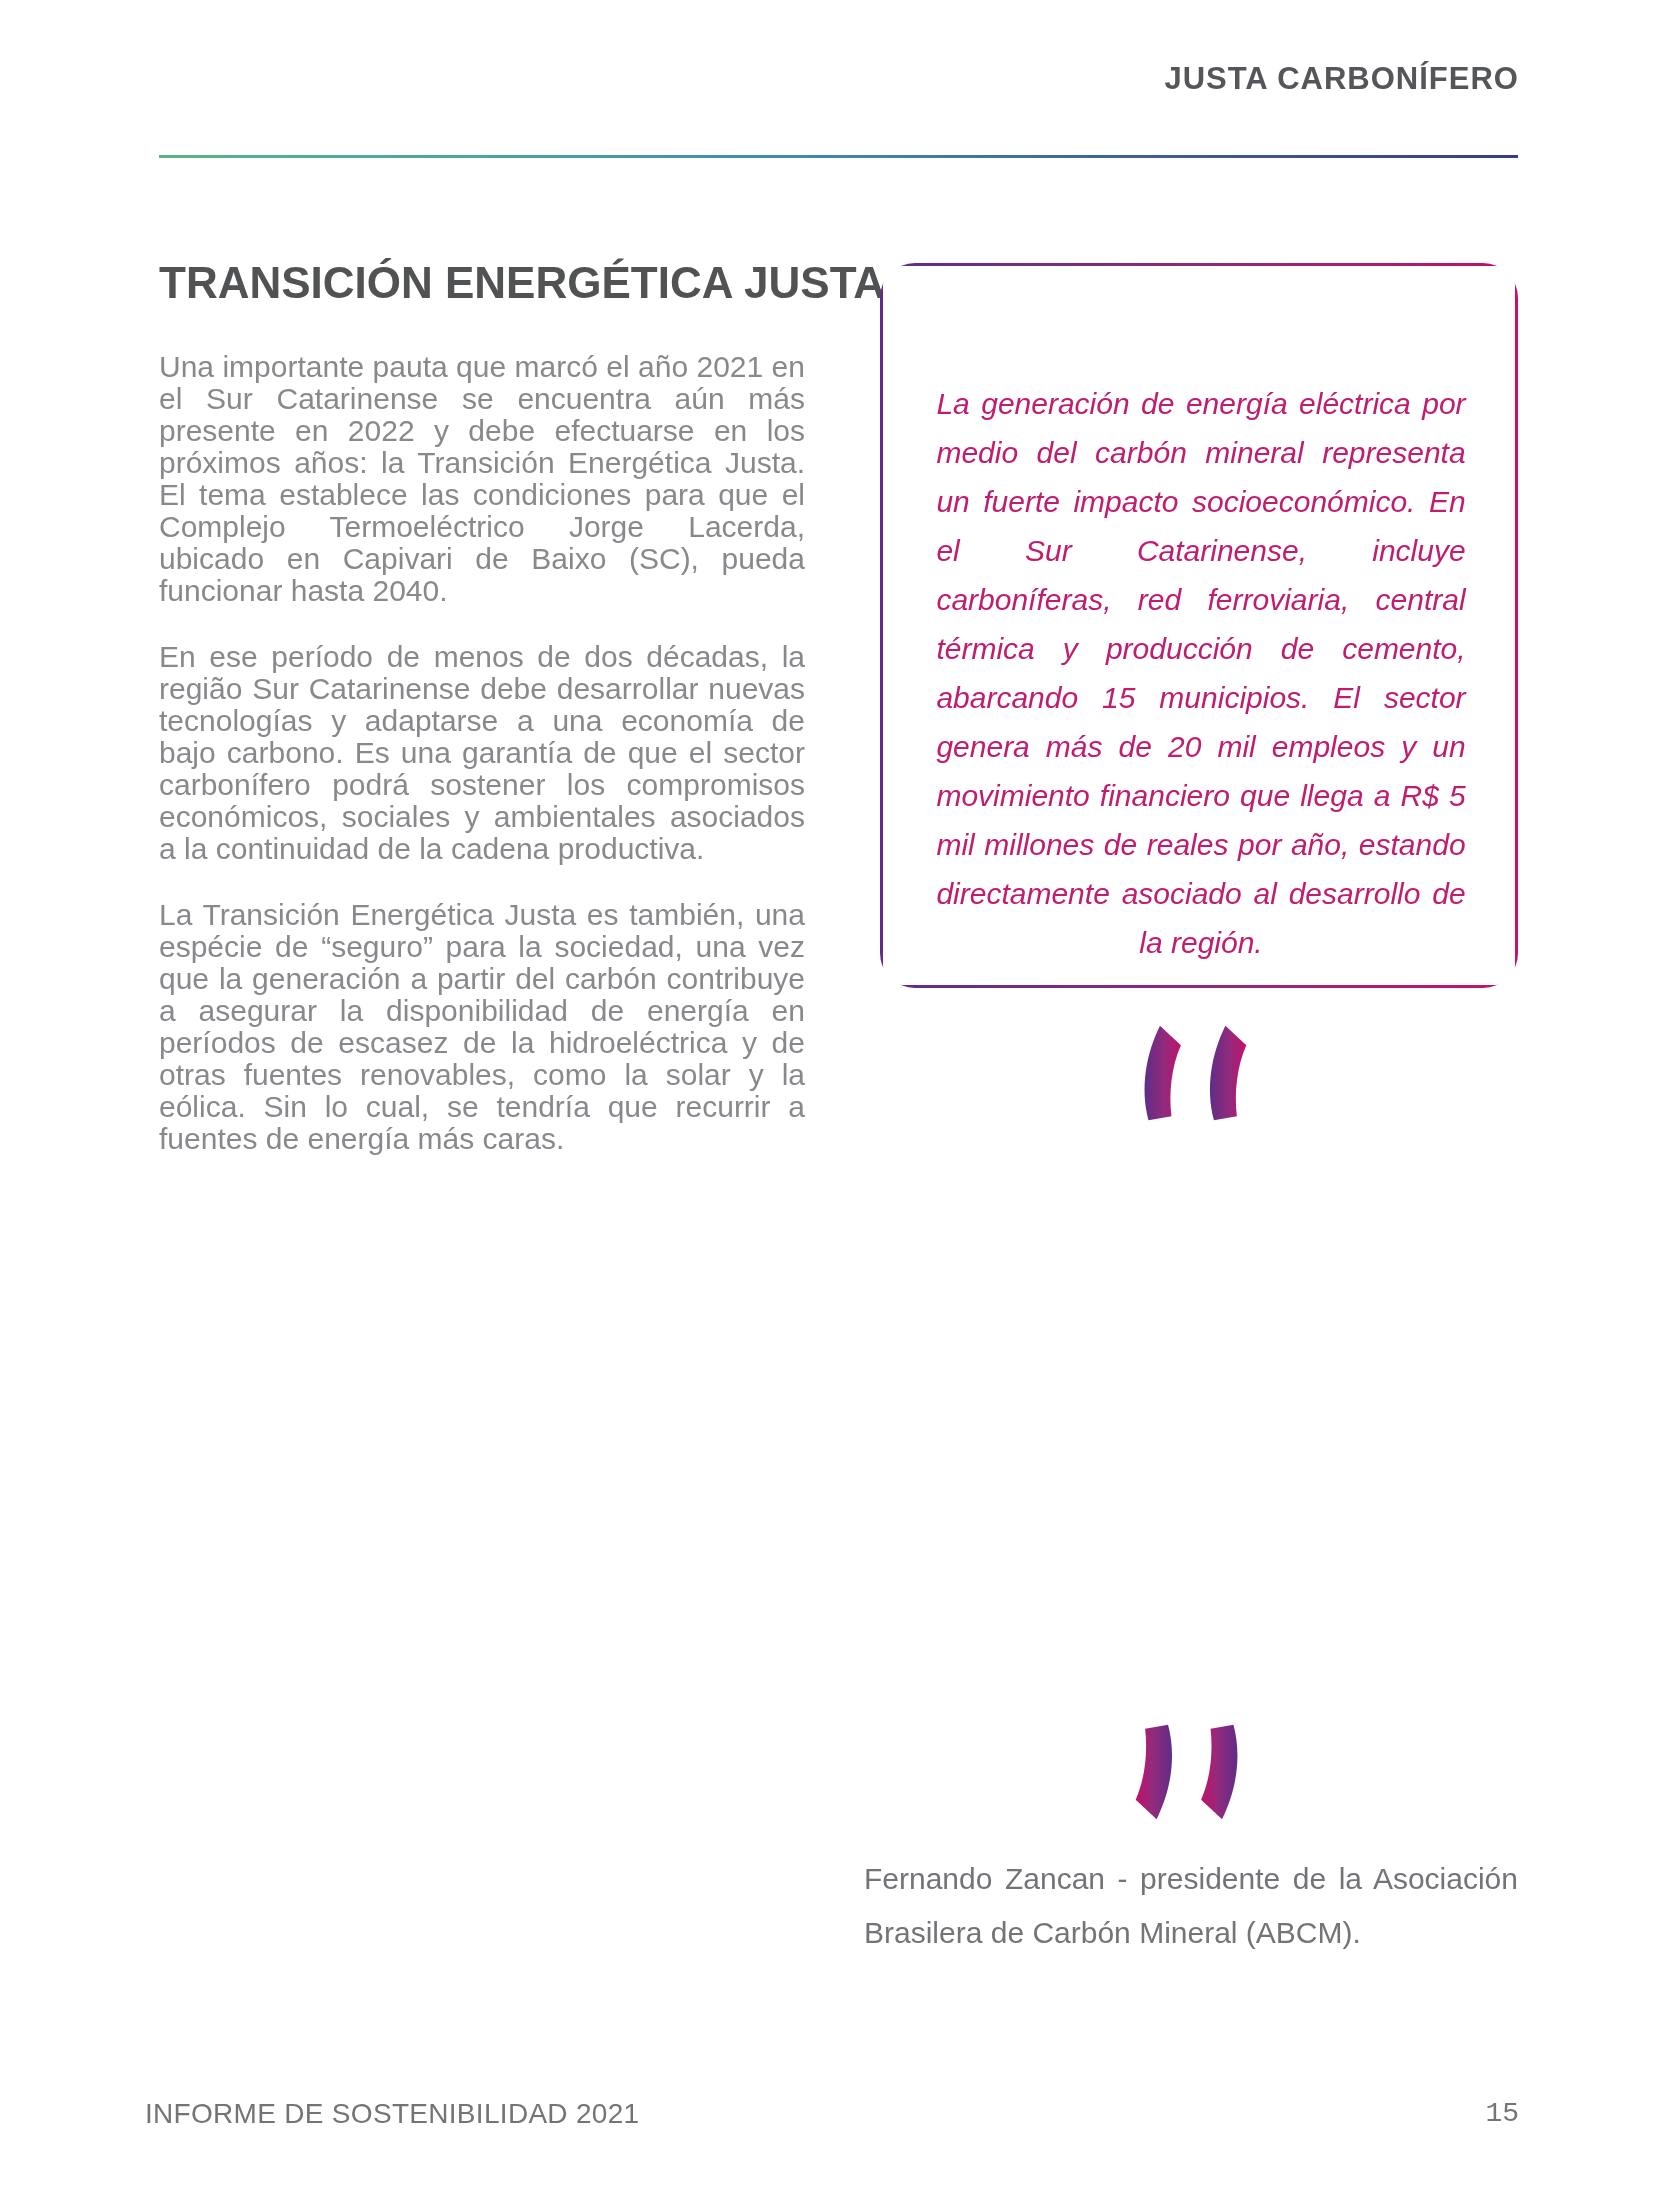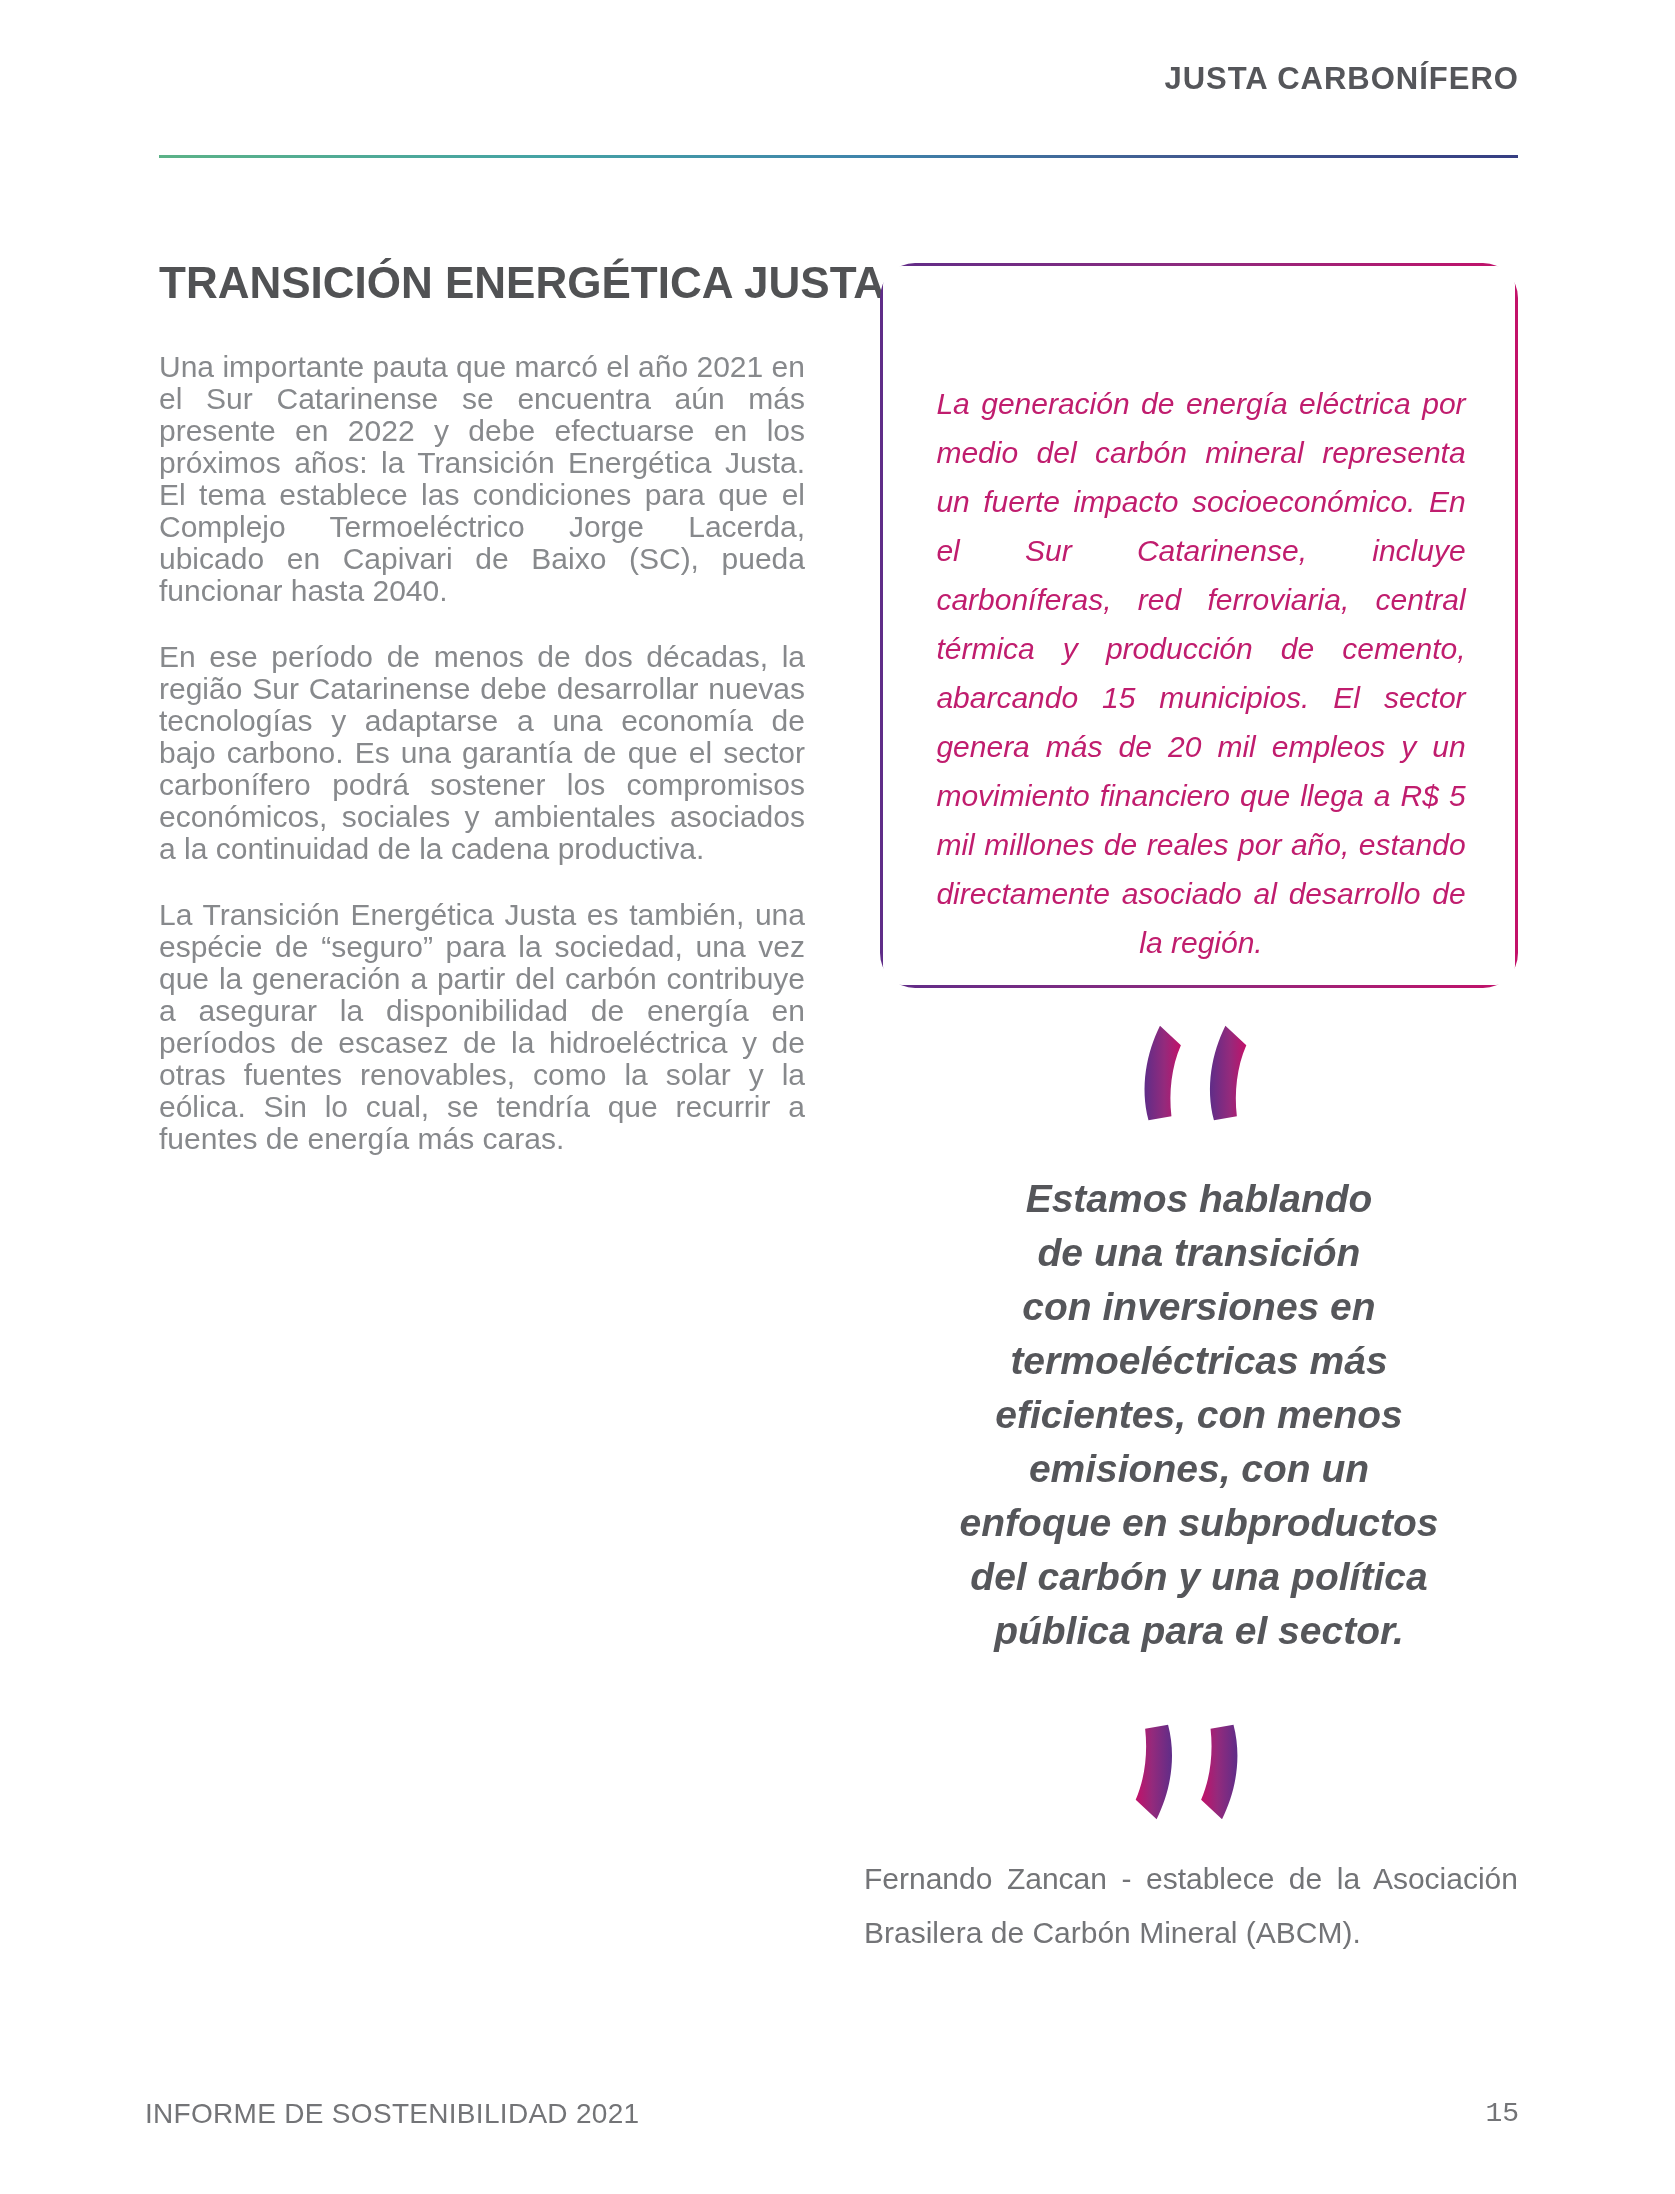--- a/index.html
+++ b/index.html
@@ -117,45 +117,36 @@
           <stop offset="1" stop-color="#c31169"></stop>
         </linearGradient>
       </defs>
       <g fill="url(#gradQ)">
         <path d="M 40 1 L 71 30 C 57 62 53 100 57 135 L 23 141 C 10 92 20 41 40 1 Z"></path>
         <path d="M 137 1 L 168 30 C 154 62 150 100 154 135 L 120 141 C 107 92 117 41 137 1 Z"></path>
       </g>
     </svg>
   </div>
 
-  <div class="quote-text">Estamos hablando
-de una transición
-con inversiones en
-termoeléctricas más
-eficientes, con menos
-emisiones, con un
-enfoque en subproductos
-del carbón y una política
-pública para el sector.</div>
 
   <div class="quote-close">
     <svg viewBox="0 0 172 142" xmlns="http://www.w3.org/2000/svg" aria-hidden="true">
       <defs>
         <linearGradient id="gradQ2" x1="0" y1="0" x2="1" y2="0">
           <stop offset="0" stop-color="#5f2d88"></stop>
           <stop offset="0.55" stop-color="#942a7c"></stop>
           <stop offset="1" stop-color="#c31169"></stop>
         </linearGradient>
       </defs>
       <g fill="url(#gradQ2)" transform="rotate(180 86 71)">
         <path d="M 40 1 L 71 30 C 57 62 53 100 57 135 L 23 141 C 10 92 20 41 40 1 Z"></path>
         <path d="M 137 1 L 168 30 C 154 62 150 100 154 135 L 120 141 C 107 92 117 41 137 1 Z"></path>
       </g>
     </svg>
   </div>
 
-  <p class="attribution">Fernando Zancan - establece de la Asociación Brasilera de Carbón Mineral (ABCM).</p>
+  <p class="attribution">Fernando Zancan - presidente de la Asociación Brasilera de Carbón Mineral (ABCM).</p>
 
   <div class="footer-left">INFORME DE SOSTENIBILIDAD 2021</div>
   <div class="footer-page">15</div>
 
 </div>
 
 
 </body></html>

